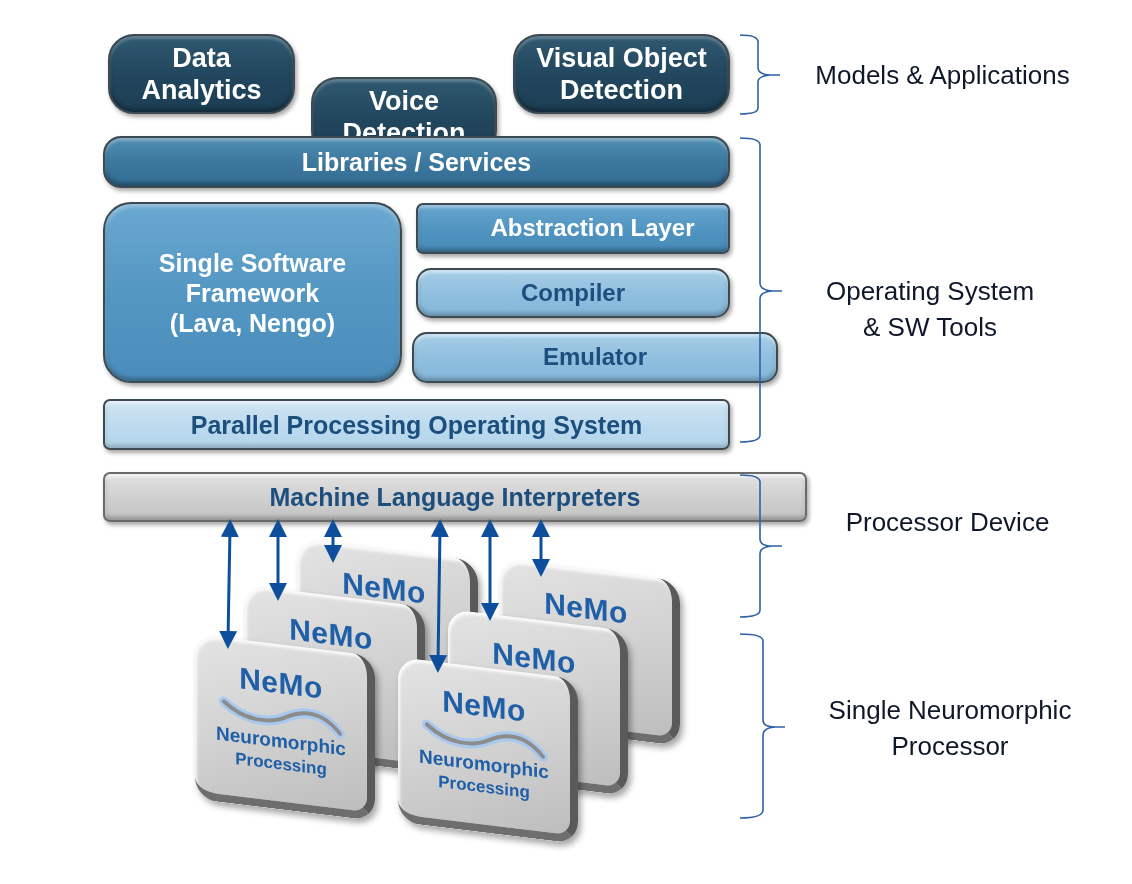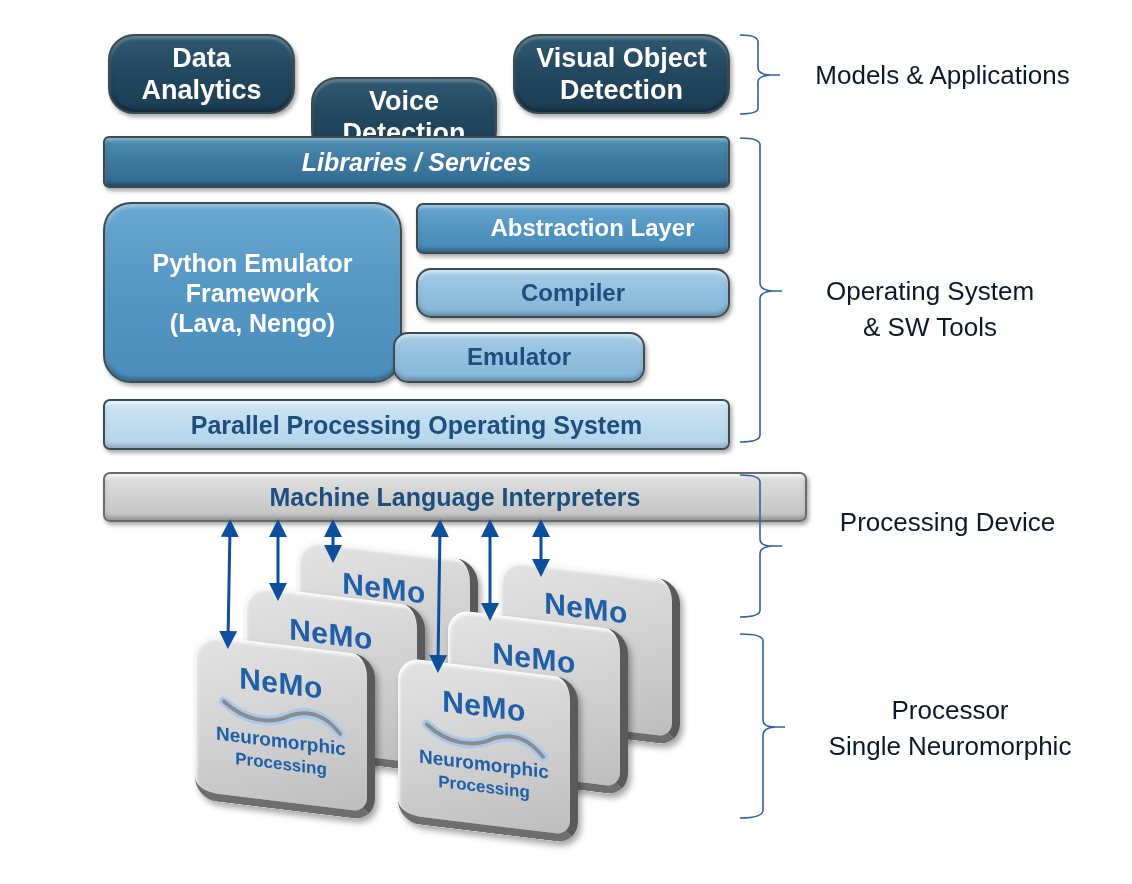--- a/index.html
+++ b/index.html
@@ -5,22 +5,22 @@
     html, body { margin:0; padding:0; background:#ffffff; }
     body { width:1132px; height:884px; position:relative; overflow:hidden;
       font-family:"Liberation Sans", "DejaVu Sans", sans-serif; }
     .box { position:absolute; box-sizing:border-box; display:flex; align-items:center; justify-content:center;
       text-align:center; font-weight:bold; line-height:1.2;
       border:2px solid #3e4a52; }
     .dark { background:linear-gradient(#2f5870 0%, #21465d 55%, #1c3e54 100%); color:#ffffff;
       border-radius:26px; font-size:27px;
       box-shadow: inset 0 3px 3px rgba(255,255,255,0.25), inset 0 -3px 4px rgba(0,0,0,0.35), 2px 3px 4px rgba(0,0,0,0.35); }
     .mid { background:linear-gradient(#4f8db2 0%, #3a759b 60%, #336d93 100%); color:#ffffff;
-      border-radius:6px; font-size:25px;
-      box-shadow: inset 0 3px 3px rgba(255,255,255,0.3), inset 0 -3px 4px rgba(0,0,0,0.35), 2px 3px 4px rgba(0,0,0,0.35); font-style: italic; }
+      border-radius:18px; font-size:25px;
+      box-shadow: inset 0 3px 3px rgba(255,255,255,0.3), inset 0 -3px 4px rgba(0,0,0,0.35), 2px 3px 4px rgba(0,0,0,0.35); }
     .py { background:linear-gradient(#6aa8d0 0%, #5497c3 50%, #4a8dbb 100%); color:#ffffff;
       border-radius:28px; font-size:25px;
       box-shadow: inset 0 3px 4px rgba(255,255,255,0.35), inset 0 -3px 4px rgba(0,0,0,0.3), 2px 3px 4px rgba(0,0,0,0.35); }
     .abs { background:linear-gradient(#67a6cf 0%, #4e92bf 60%, #478bb8 100%); color:#ffffff;
       border-radius:7px; font-size:24px;
       box-shadow: inset 0 3px 3px rgba(255,255,255,0.35), inset 0 -3px 4px rgba(0,0,0,0.3), 2px 3px 4px rgba(0,0,0,0.35); padding-left: 39px; }
     .lt { background:linear-gradient(#a7cde6 0%, #8fbede 55%, #86b7d9 100%); color:#1c4f7e;
       border-radius:15px; font-size:24px;
       box-shadow: inset 0 3px 3px rgba(255,255,255,0.45), inset 0 -3px 4px rgba(0,0,0,0.25), 2px 3px 4px rgba(0,0,0,0.35); }
     .xlt { background:linear-gradient(#cfe5f3 0%, #bcdaee 55%, #b3d4ea 100%); color:#1c4f7e;
@@ -47,28 +47,28 @@
 <div class="box dark" style="left:108px;top:34px;width:187px;height:80px;white-space:pre-line;">Data
 Analytics</div>
 <div class="box dark" style="left:311px;top:33px;width:186px;height:80px;white-space:pre-line;margin-top:44px;">Voice
 Detection</div>
 <div class="box dark" style="left:513px;top:34px;width:217px;height:80px;white-space:pre-line;">Visual Object
 Detection</div>
 
 <div class="box mid" style="left:103px;top:136px;width:627px;height:52px;">Libraries / Services</div>
 
 <div class="box py" style="left:103px;top:202px;width:299px;height:181px;flex-direction:column;">
-  <span>Python Emulator</span>
+  <span>Single Software</span>
   <span>Framework</span>
   <span>(Lava, Nengo)</span>
 </div>
 
 <div class="box abs" style="left:416px;top:203px;width:314px;height:51px;">Abstraction Layer</div>
 <div class="box lt" style="left:416px;top:268px;width:314px;height:50px;">Compiler</div>
-<div class="box lt" style="left:393px;top:332px;width:252px;height:51px;">Emulator</div>
+<div class="box lt" style="left:412px;top:332px;width:366px;height:51px;">Emulator</div>
 
 <div class="box xlt" style="left:103px;top:399px;width:627px;height:51px;">Parallel Processing Operating System</div>
 
 <div class="box gray" style="left:103px;top:472px;width:704px;height:50px;text-align:center;">Machine Language Interpreters</div>
 
 <div class="chip" style="left:298px;top:550px;">
   <div class="nemo">NeMo</div>
 </div>
 <div class="chip" style="left:500px;top:570px;">
   <div class="nemo">NeMo</div>
@@ -122,18 +122,18 @@
 
 <div class="lbl" style="left:795px;top:57px;width:295px;">
   <div>Models &amp; Applications</div>
 </div>
 <div class="lbl" style="left:795px;top:273px;width:270px;">
   <div>Operating System</div>
 
   <div>&amp; SW Tools</div>
 </div>
 <div class="lbl" style="left:800px;top:504px;width:295px;">
-  <div>Processing Device</div>
+  <div>Processor Device</div>
 </div>
 <div class="lbl" style="left:800px;top:692px;width:300px;">
+  <div>Single Neuromorphic</div>
   <div>Processor</div>
-  <div>Single Neuromorphic</div>
 </div>
 
 </body></html>

